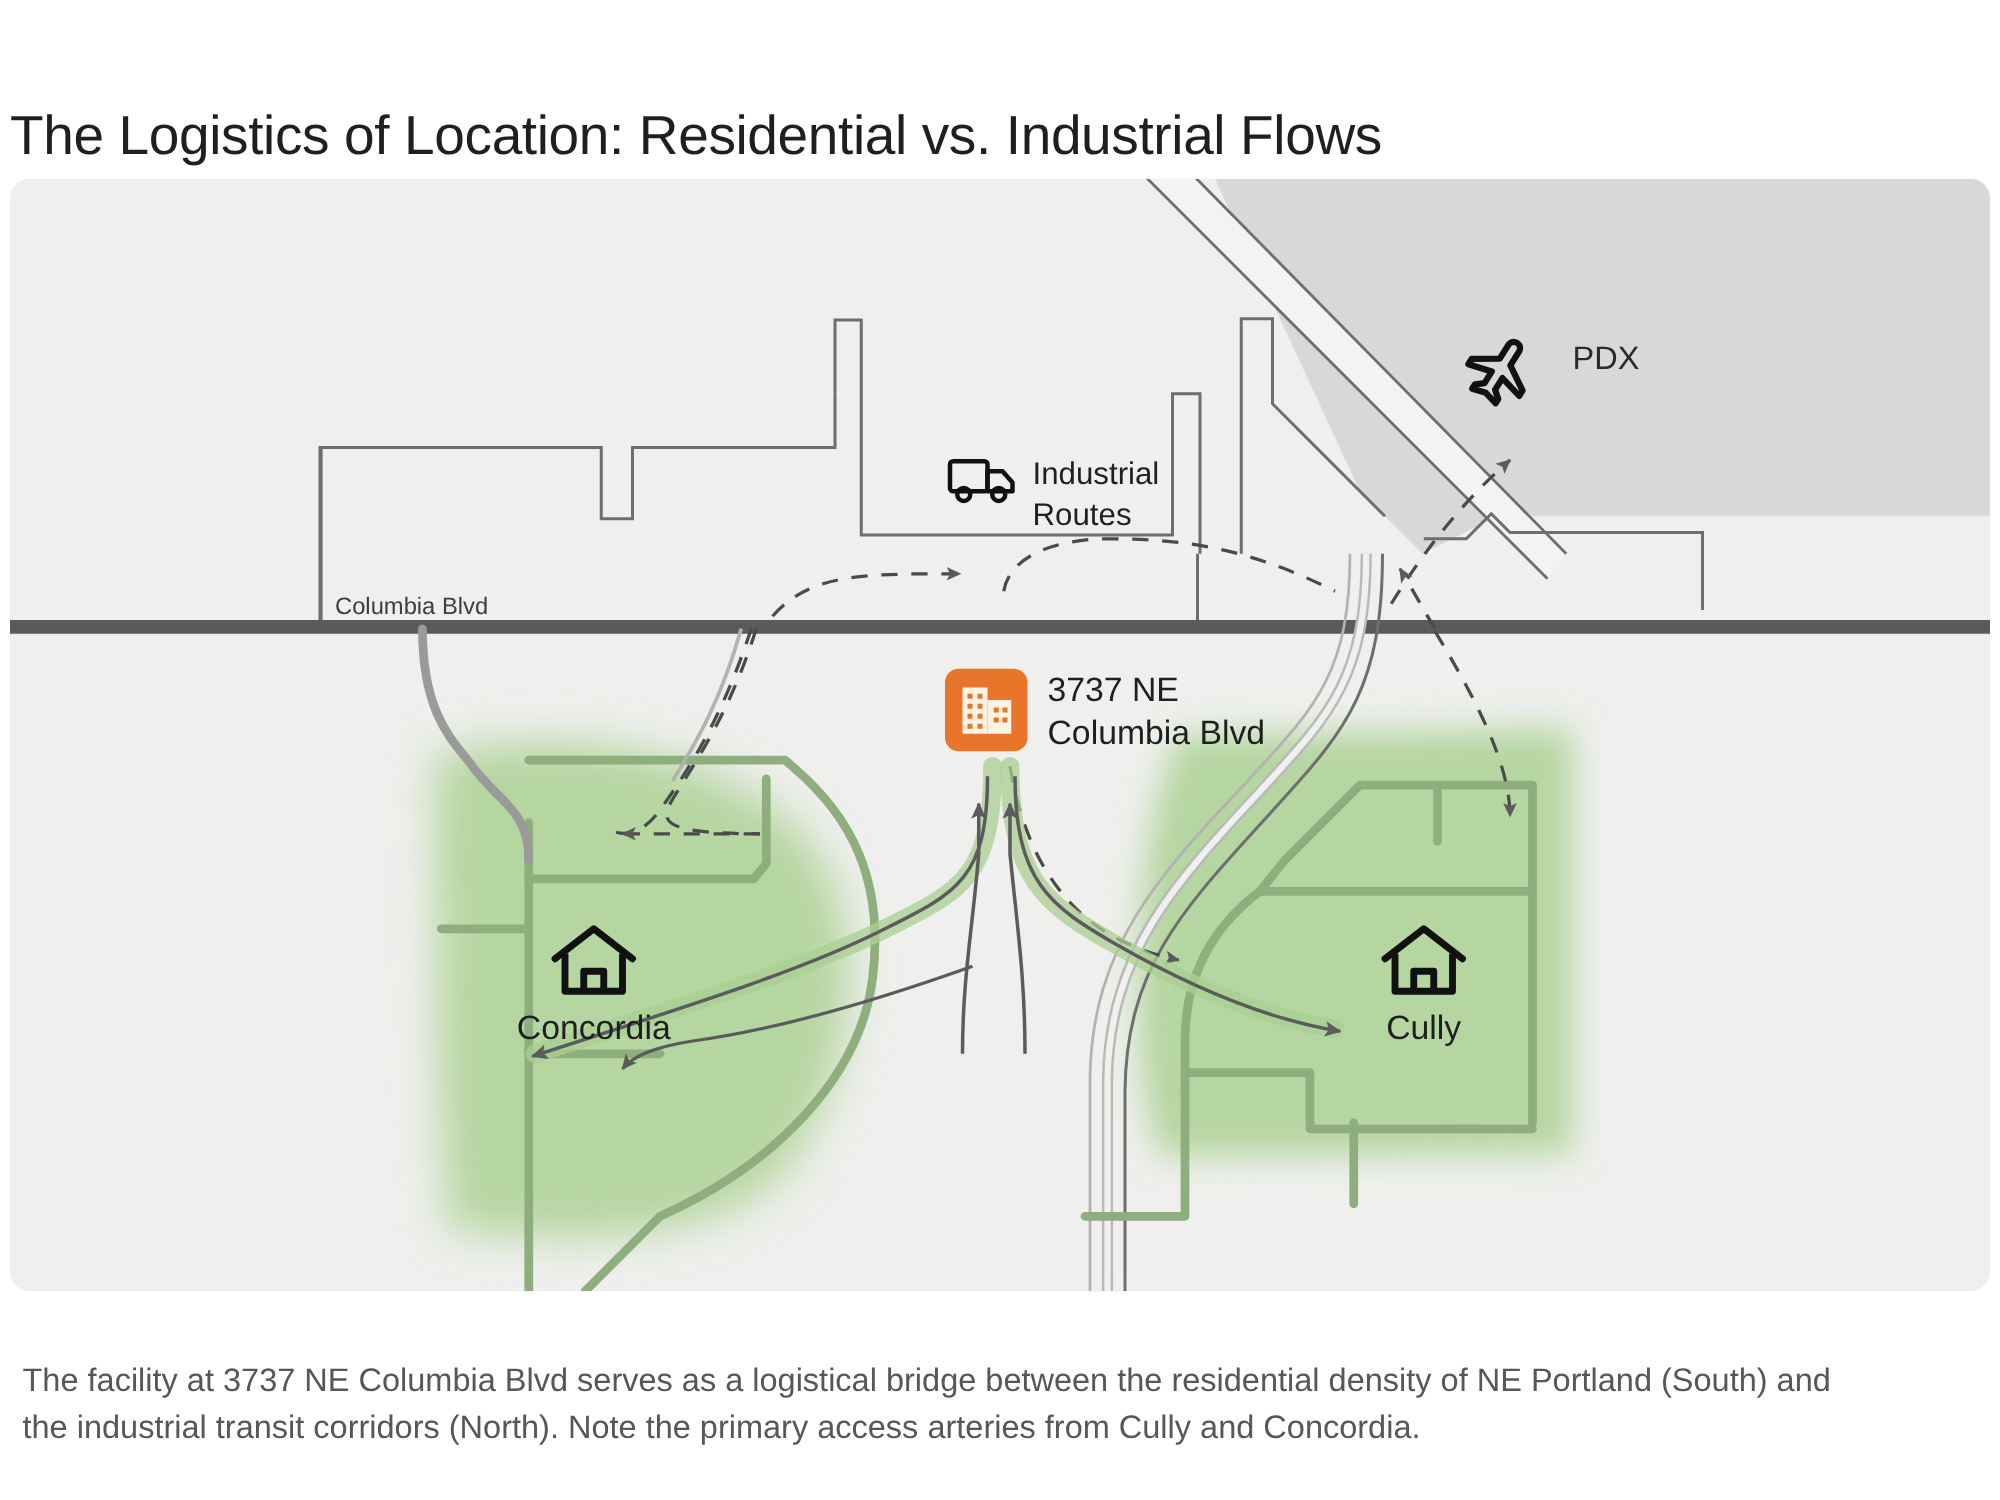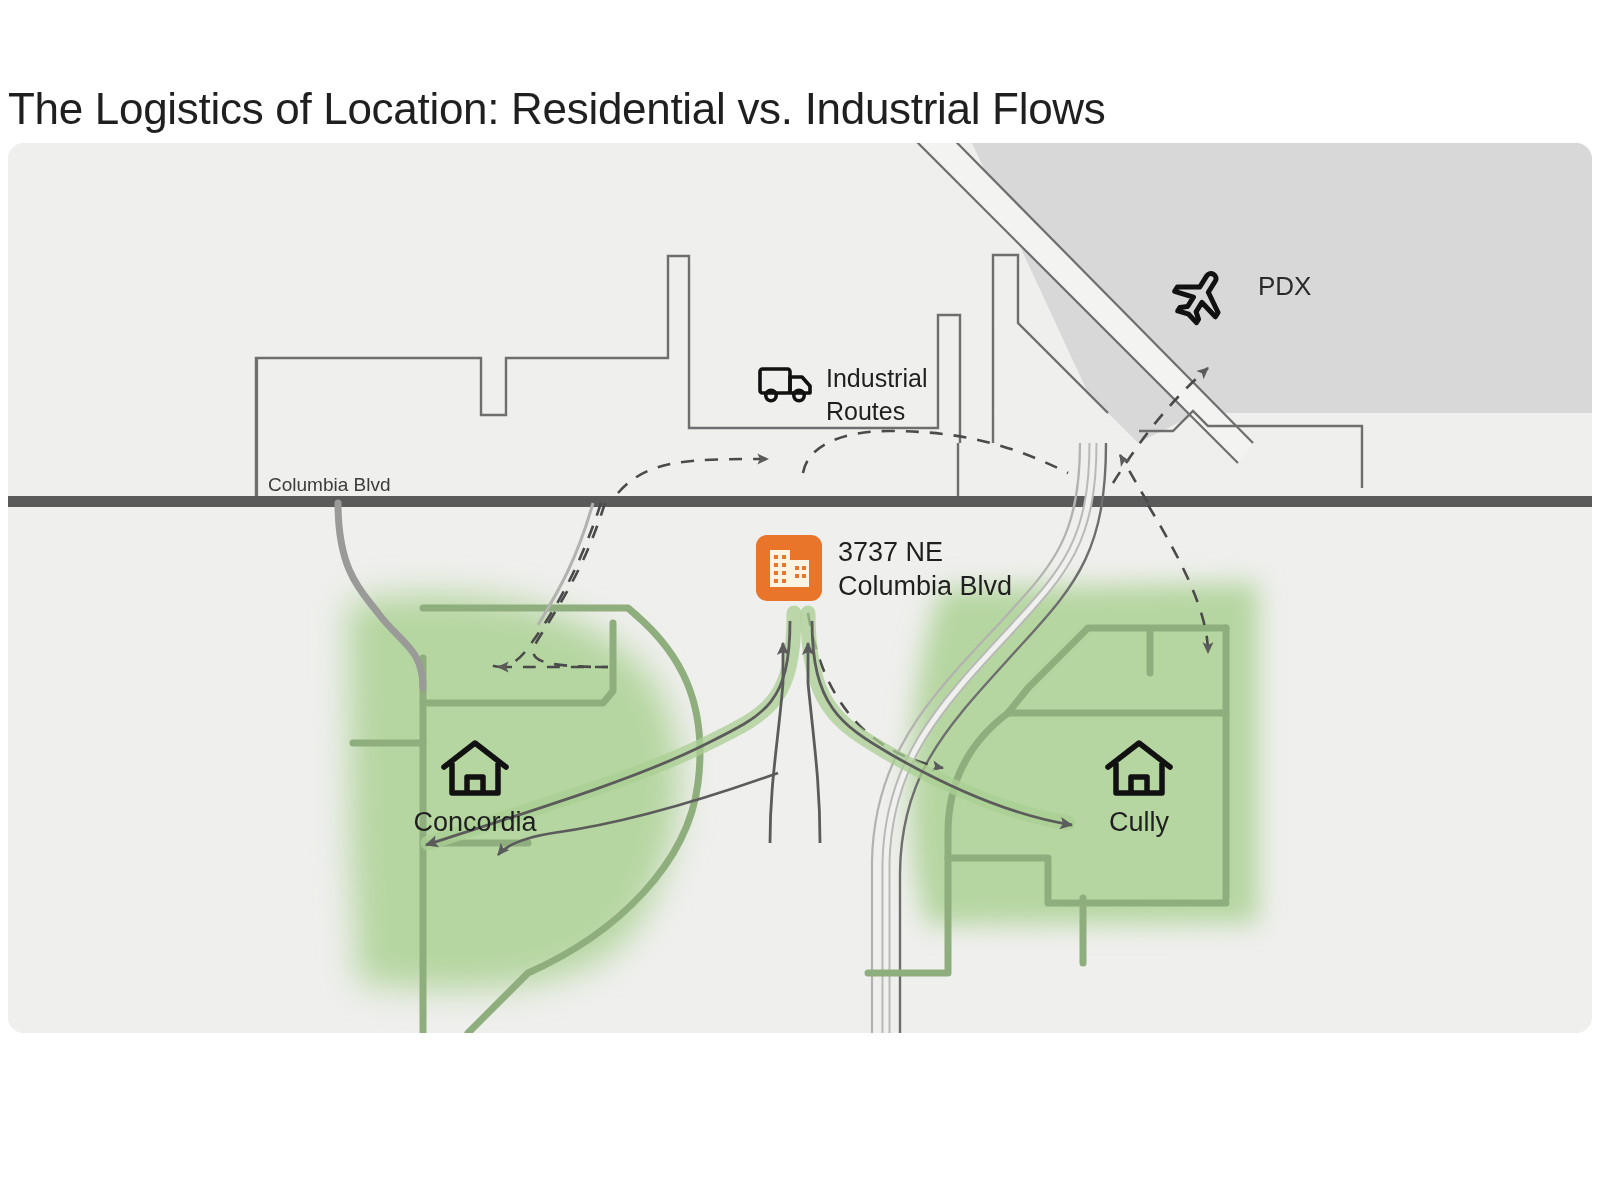--- a/index.html
+++ b/index.html
@@ -227,14 +227,15 @@
               <rect x="32" y="26" width="4" height="4"></rect>
           </g>
         </g>
         <text class="lbl" x="830" y="418" font-size="27" fill="#1f1f1f">3737 NE</text>
         <text class="lbl" x="830" y="452" font-size="27" fill="#1f1f1f">Columbia Blvd</text>
       </g>
 
     </svg>
   </div>
 
+  <p id="map-caption">The facility at 3737 NE Columbia Blvd serves as a logistical bridge between the residential density of NE Portland (South) and the industrial transit corridors (North). Note the primary access arteries from Cully and Concordia.</p>
 
 </div>
 
 </body></html>

